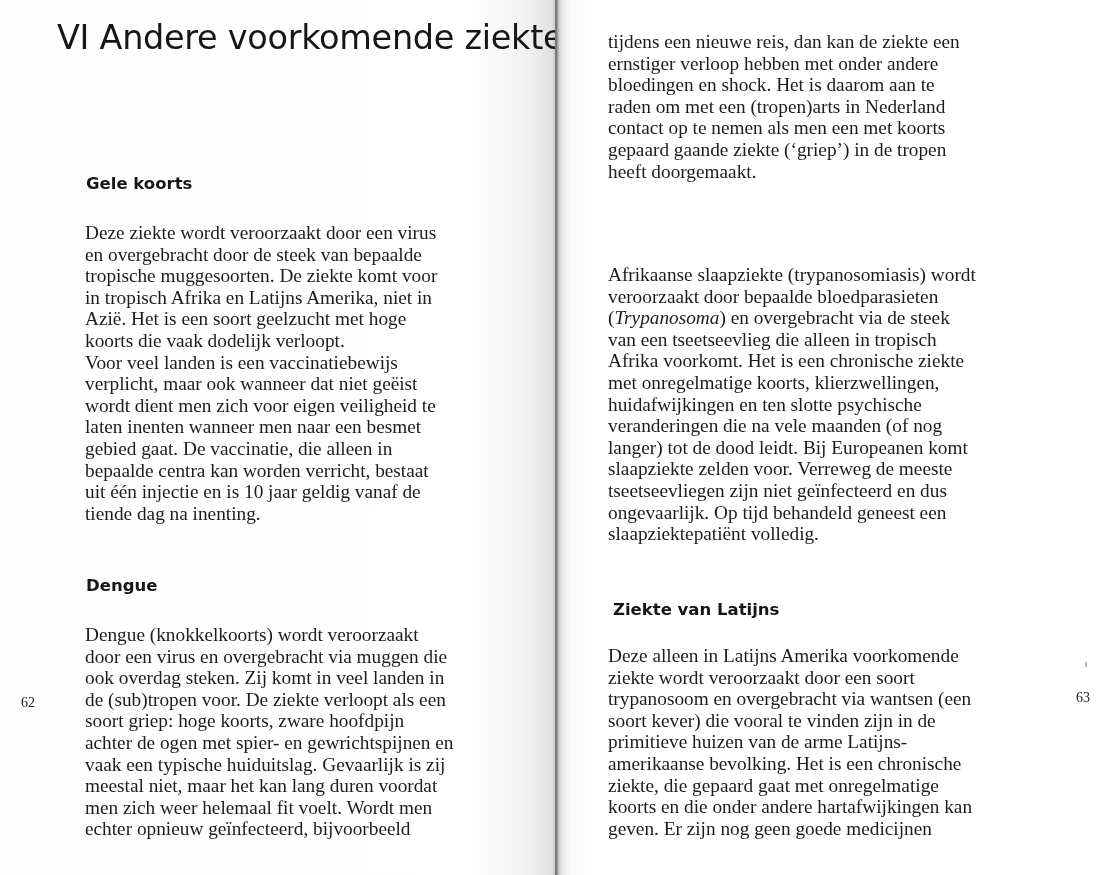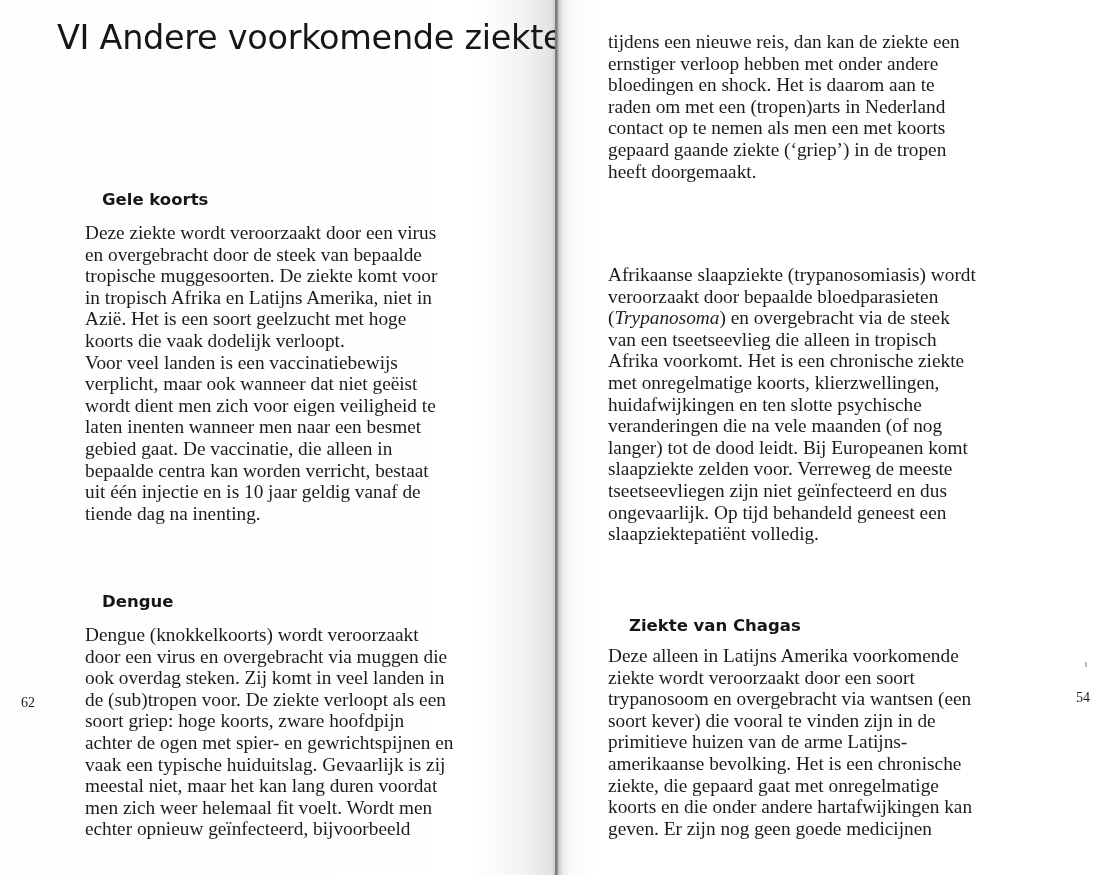--- a/index.html
+++ b/index.html
@@ -17,21 +17,21 @@
 
     .chapter-title {
       position: absolute; left: 57px; top: 18px;
       font-family: "DejaVu Sans", "Liberation Sans", sans-serif;
       font-size: 33.5px; font-weight: normal; letter-spacing: -0.3px;
       color: #161616; margin: 0; white-space: nowrap;
     }
     .section-heading {
       position: absolute;
       font-family: "DejaVu Sans", "Liberation Sans", sans-serif;
-      font-size: 16.5px; color: #161616; margin: 16px; white-space: nowrap;
+      font-size: 16.5px; color: #161616; margin: 0; white-space: nowrap;
     }
     .para {
       position: absolute; margin: 0;
       font-size: 19.3px; line-height: 21.6px; white-space: pre;
       color: #1c1c1c;
     }
     .para .line { display: block; }
     .page-number {
       position: absolute; font-size: 14px; color: #1c1c1c;
     }
@@ -54,19 +54,19 @@
     <span class="page-number" style="left:21px; top:695px;">62</span>
   </div>
 
   <div class="spine"></div>
 
   <div class="page page-right">
     <div class="para" style="left:51px; top:31px;"><span class="line">tijdens een nieuwe reis, dan kan de ziekte een</span><span class="line">ernstiger verloop hebben met onder andere</span><span class="line">bloedingen en shock. Het is daarom aan te</span><span class="line">raden om met een (tropen)arts in Nederland</span><span class="line">contact op te nemen als men een met koorts</span><span class="line">gepaard gaande ziekte (‘griep’) in de tropen</span><span class="line">heeft doorgemaakt.</span></div>
 
     <div class="para" style="left:51px; top:264px;"><span class="line">Afrikaanse slaapziekte (trypanosomiasis) wordt</span><span class="line">veroorzaakt door bepaalde bloedparasieten</span><span class="line">(<em>Trypanosoma</em>) en overgebracht via de steek</span><span class="line">van een tseetseevlieg die alleen in tropisch</span><span class="line">Afrika voorkomt. Het is een chronische ziekte</span><span class="line">met onregelmatige koorts, klierzwellingen,</span><span class="line">huidafwijkingen en ten slotte psychische</span><span class="line">veranderingen die na vele maanden (of nog</span><span class="line">langer) tot de dood leidt. Bij Europeanen komt</span><span class="line">slaapziekte zelden voor. Verreweg de meeste</span><span class="line">tseetseevliegen zijn niet geïnfecteerd en dus</span><span class="line">ongevaarlijk. Op tijd behandeld geneest een</span><span class="line">slaapziektepatiënt volledig.</span></div>
 
-    <h2 class="section-heading" style="left:56px; top:600px;">Ziekte van Chagas</h2>
+    <h2 class="section-heading" style="left:56px; top:600px;">Ziekte van Latijns</h2>
     <div class="para" style="left:51px; top:645px;"><span class="line">Deze alleen in Latijns Amerika voorkomende</span><span class="line">ziekte wordt veroorzaakt door een soort</span><span class="line">trypanosoom en overgebracht via wantsen (een</span><span class="line">soort kever) die vooral te vinden zijn in de</span><span class="line">primitieve huizen van de arme Latijns-</span><span class="line">amerikaanse bevolking. Het is een chronische</span><span class="line">ziekte, die gepaard gaat met onregelmatige</span><span class="line">koorts en die onder andere hartafwijkingen kan</span><span class="line">geven. Er zijn nog geen goede medicijnen</span></div>
 
-    <span class="page-number" style="left:519px; top:690px;">54</span>
+    <span class="page-number" style="left:519px; top:690px;">63</span>
     <span class="speck" style="left:528px; top:662px;"></span>
   </div>
 </div>
 
 </body></html>

